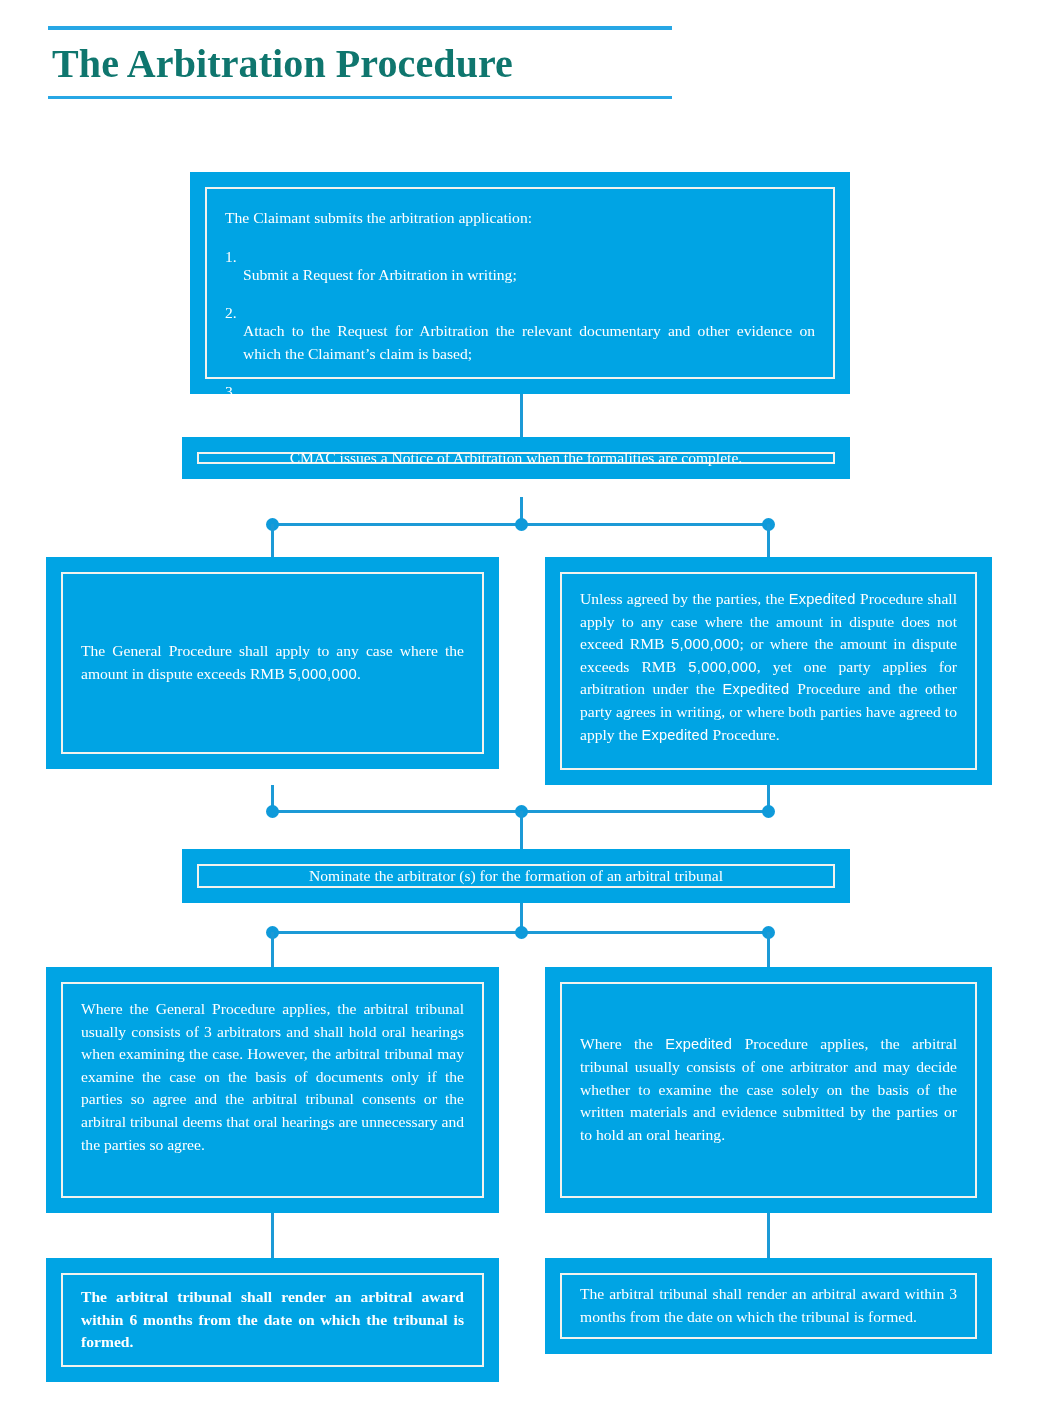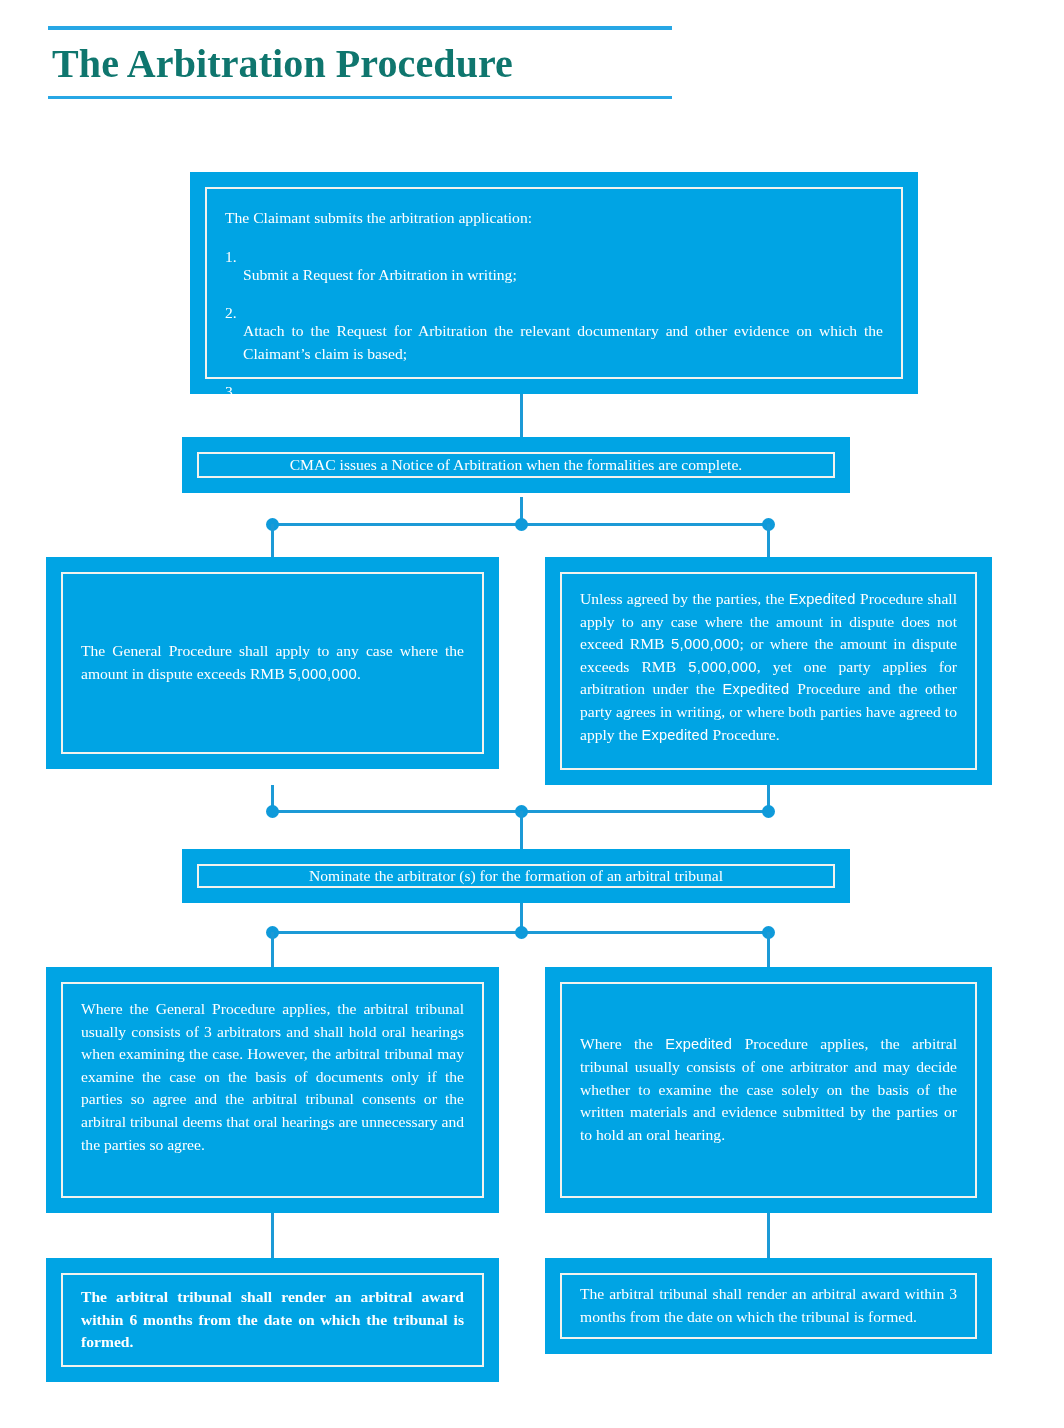--- a/index.html
+++ b/index.html
@@ -128,21 +128,21 @@
 </style>
 </head>
 <body>
 
 <div class="title-block">
   <div class="title-rule"></div>
   <div class="page-title">The Arbitration Procedure</div>
   <div class="title-rule bottom"></div>
 </div>
 
-<div class="fbox" style="left:190px; top:172px; width:728px; height:222px;">
+<div class="fbox" style="left:190px; top:172px; width:660px; height:222px;">
   <div class="inner pad-lr" style="justify-content:flex-start; padding-top:18px;">
     <div class="lead-line">The Claimant submits the arbitration application:</div>
 
     <div class="list-line">
       <div class="marker">1.</div>
       <div class="body">Submit a Request for Arbitration in writing;</div>
     </div>
 
     <div class="list-line">
       <div class="marker">2.</div>
@@ -151,21 +151,21 @@
 
     <div class="list-line">
       <div class="marker">3.</div>
       <div class="body" style="text-align:left;">Pay the arbitration fee in advance to CMAC</div>
     </div>
   </div>
 </div>
 
 <div class="vline" style="left:520px; top:394px; height:46px;"></div>
 
-<div class="fbox" style="left:182px; top:437px; width:668px; height:56px;">
+<div class="fbox" style="left:182px; top:437px; width:668px; height:42px;">
   <div class="inner">
     <div class="ftext center">CMAC issues a Notice of Arbitration when the formalities are complete.</div>
   </div>
 </div>
 
 <div class="vline" style="left:520px; top:497px; height:28px;"></div>
 <div class="hline" style="left:272px; top:523px; width:497px;"></div>
 <div class="dot" style="left:266px; top:518px;"></div>
 <div class="dot" style="left:515px; top:518px;"></div>
 <div class="dot" style="left:762px; top:518px;"></div>

